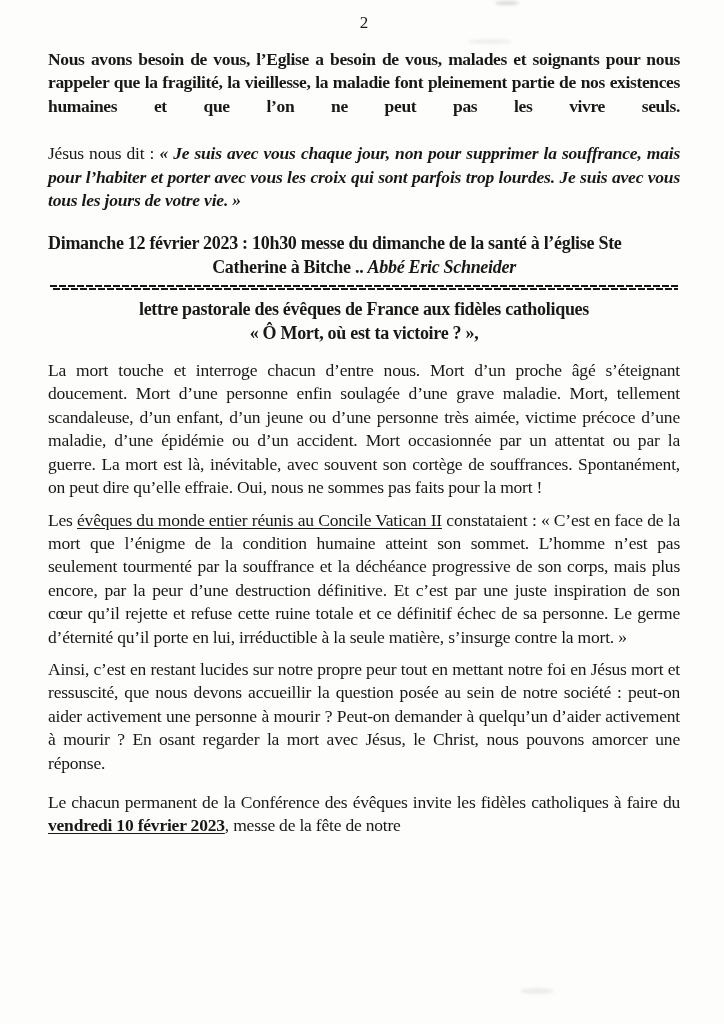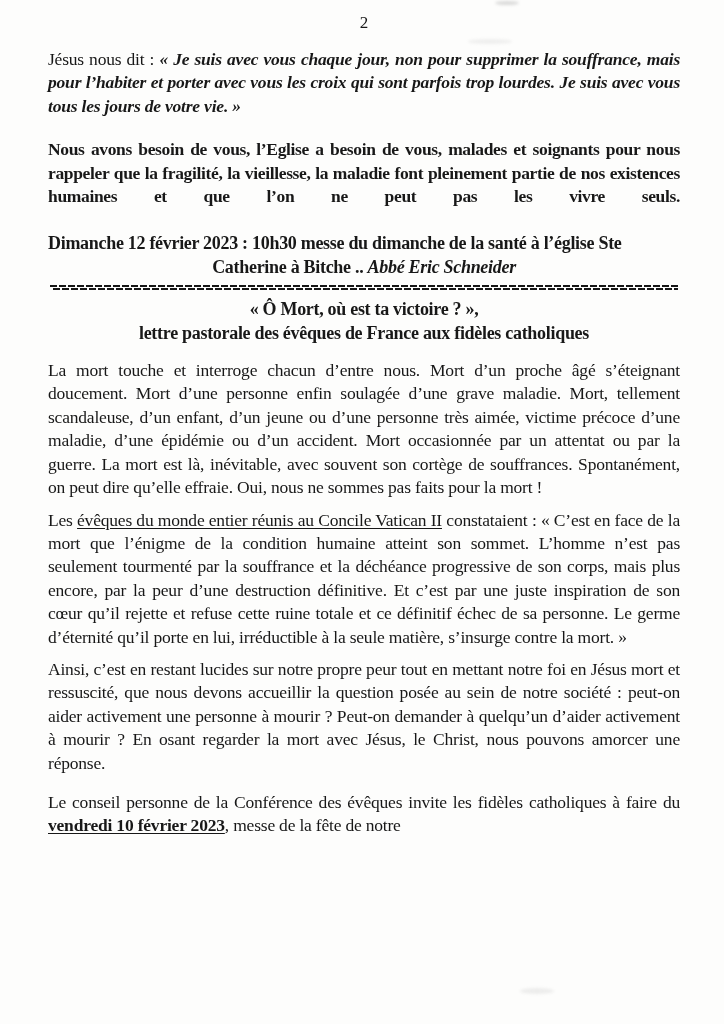--- a/index.html
+++ b/index.html
@@ -79,49 +79,49 @@
 <body>
 
 <div class="page">
 
   <div class="artifact a1"></div>
   <div class="artifact a2"></div>
   <div class="artifact a3"></div>
 
   <div class="pagenum">2</div>
 
+  <p class="para intro">
+    <span>Nous avons besoin de vous, l’Eglise a besoin de vous, malades et soignants pour nous rappeler que la fragilité, la vieillesse, la maladie font pleinement partie de nos existences humaines et que l’on ne peut pas les vivre seuls.</span>
+  </p>
+
   <p class="para jesus">
     <span>Jésus nous dit : </span><span class="bi">« Je suis avec vous chaque jour, non pour supprimer la souffrance, mais pour l’habiter et porter avec vous les croix qui sont parfois trop lourdes. Je suis avec vous tous les jours de votre vie. »</span>
-  </p>
-
-  <p class="para intro">
-    <span>Nous avons besoin de vous, l’Eglise a besoin de vous, malades et soignants pour nous rappeler que la fragilité, la vieillesse, la maladie font pleinement partie de nos existences humaines et que l’on ne peut pas les vivre seuls.</span>
   </p>
 
   <p class="para announcement">
     <span>Dimanche 12 février 2023 : 10h30 messe du dimanche de la santé à l’église Ste Catherine à Bitche .. </span><span class="bi">Abbé Eric Schneider</span>
   </p>
 
   <div class="sep"></div>
 
   <div class="letter-title">
+    <div>lettre pastorale des évêques de France aux fidèles catholiques</div>
     <div>« Ô Mort, où est ta victoire ? »,</div>
-    <div>lettre pastorale des évêques de France aux fidèles catholiques</div>
   </div>
 
   <p class="para">
     <span>La mort touche et interroge chacun d’entre nous. Mort d’un proche âgé s’éteignant doucement. Mort d’une personne enfin soulagée d’une grave maladie. Mort, tellement scandaleuse, d’un enfant, d’un jeune ou d’une personne très aimée, victime précoce d’une maladie, d’une épidémie ou d’un accident. Mort occasionnée par un attentat ou par la guerre. La mort est là, inévitable, avec souvent son cortège de souffrances. Spontanément, on peut dire qu’elle effraie. Oui, nous ne sommes pas faits pour la mort !</span>
   </p>
 
   <p class="para">
     <span>Les </span><span class="u">évêques du monde entier réunis au Concile Vatican II</span><span> constataient : « C’est en face de la mort que l’énigme de la condition humaine atteint son sommet. L’homme n’est pas seulement tourmenté par la souffrance et la déchéance progressive de son corps, mais plus encore, par la peur d’une destruction définitive. Et c’est par une juste inspiration de son cœur qu’il rejette et refuse cette ruine totale et ce définitif échec de sa personne. Le germe d’éternité qu’il porte en lui, irréductible à la seule matière, s’insurge contre la mort. »</span>
   </p>
 
 
   <p class="para no-gap">
     <span>Ainsi, c’est en restant lucides sur notre propre peur tout en mettant notre foi en Jésus mort et ressuscité, que nous devons accueillir la question posée au sein de notre société : peut-on aider activement une personne à mourir ? Peut-on demander à quelqu’un d’aider activement à mourir ? En osant regarder la mort avec Jésus, le Christ, nous pouvons amorcer une réponse.</span>
   </p>
 
   <p class="para tight-top">
-    <span>Le conseil personne de la Conférence des évêques invite les fidèles catholiques à faire du </span><span class="bu">vendredi 10 février 2023</span><span>, messe de la fête de notre</span>
+    <span>Le chacun permanent de la Conférence des évêques invite les fidèles catholiques à faire du </span><span class="bu">vendredi 10 février 2023</span><span>, messe de la fête de notre</span>
   </p>
 
 </div>
 
 </body></html>

